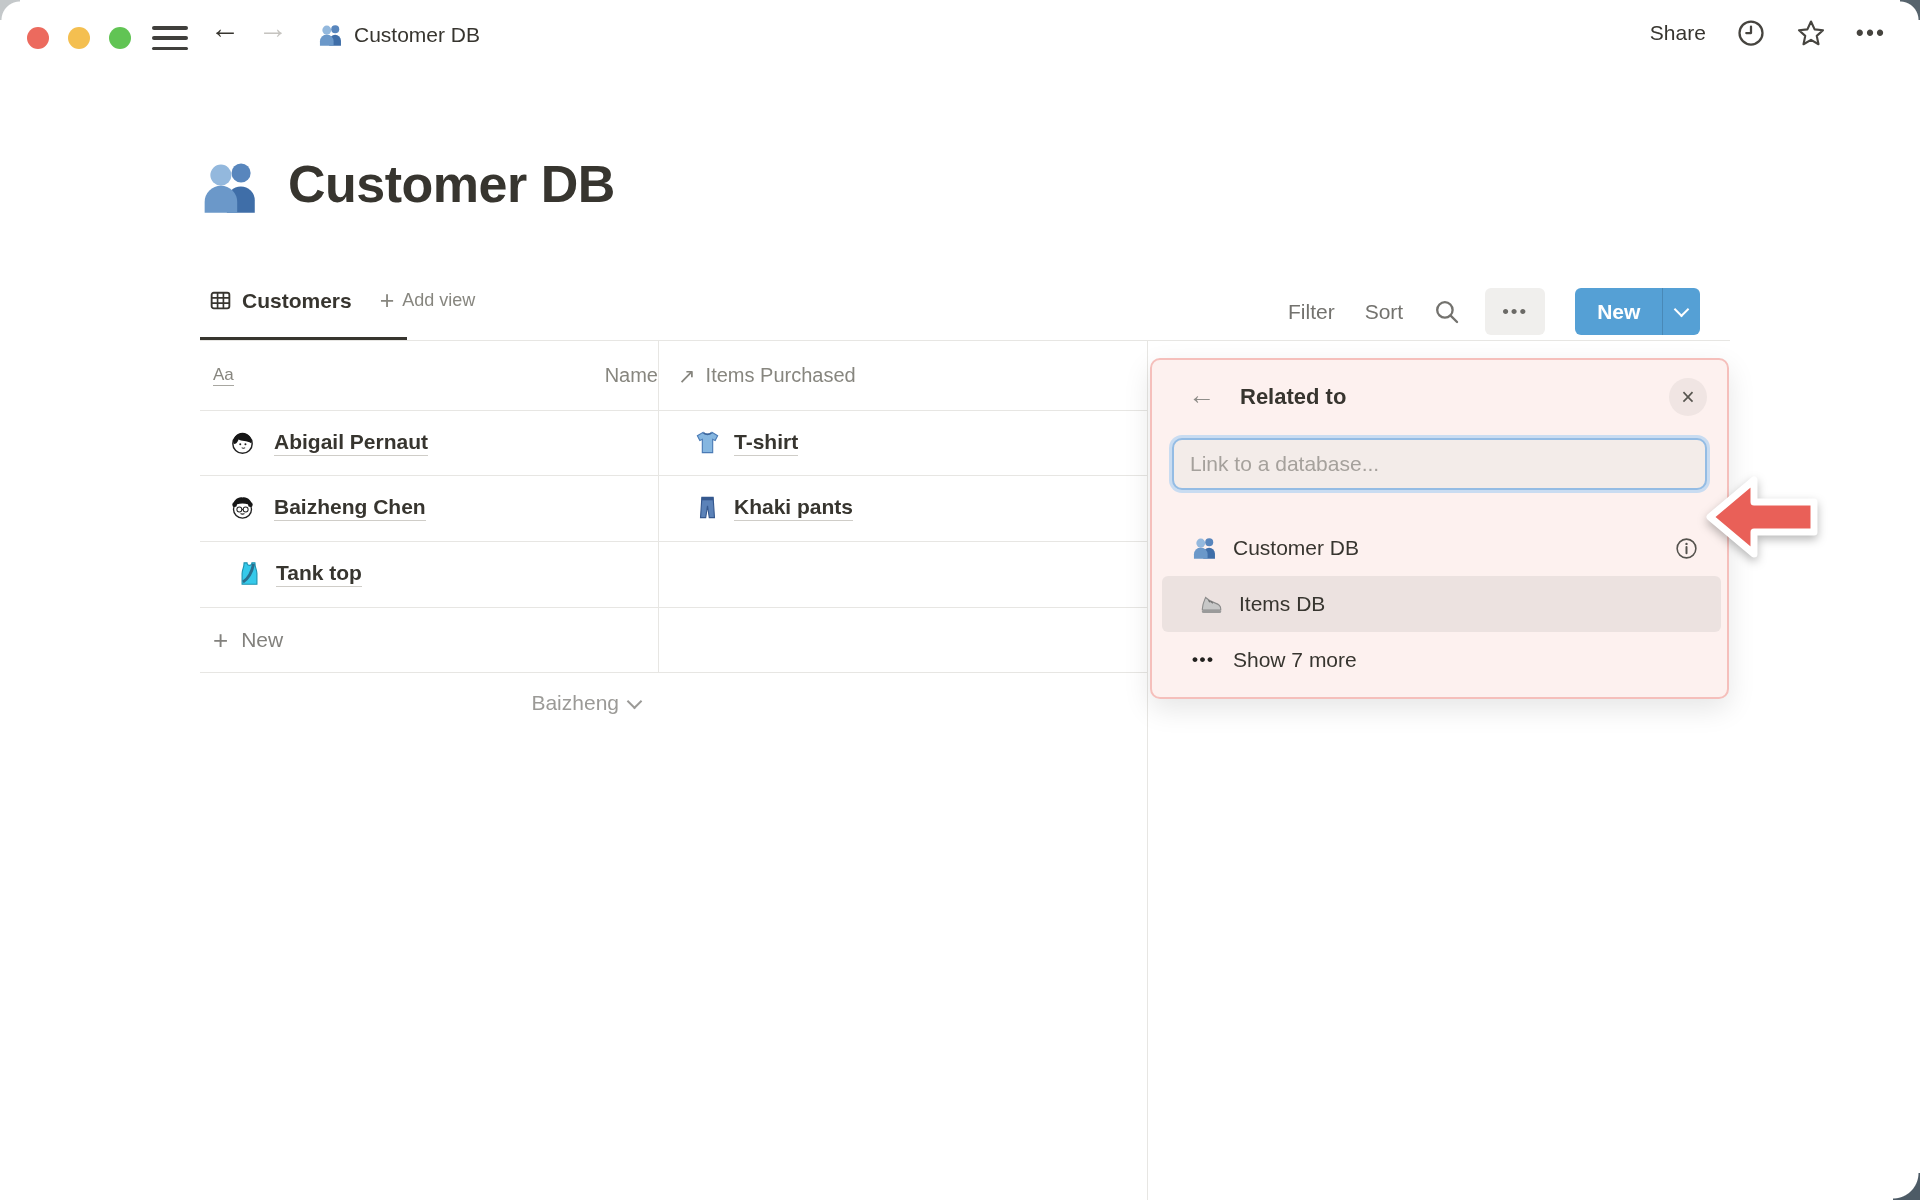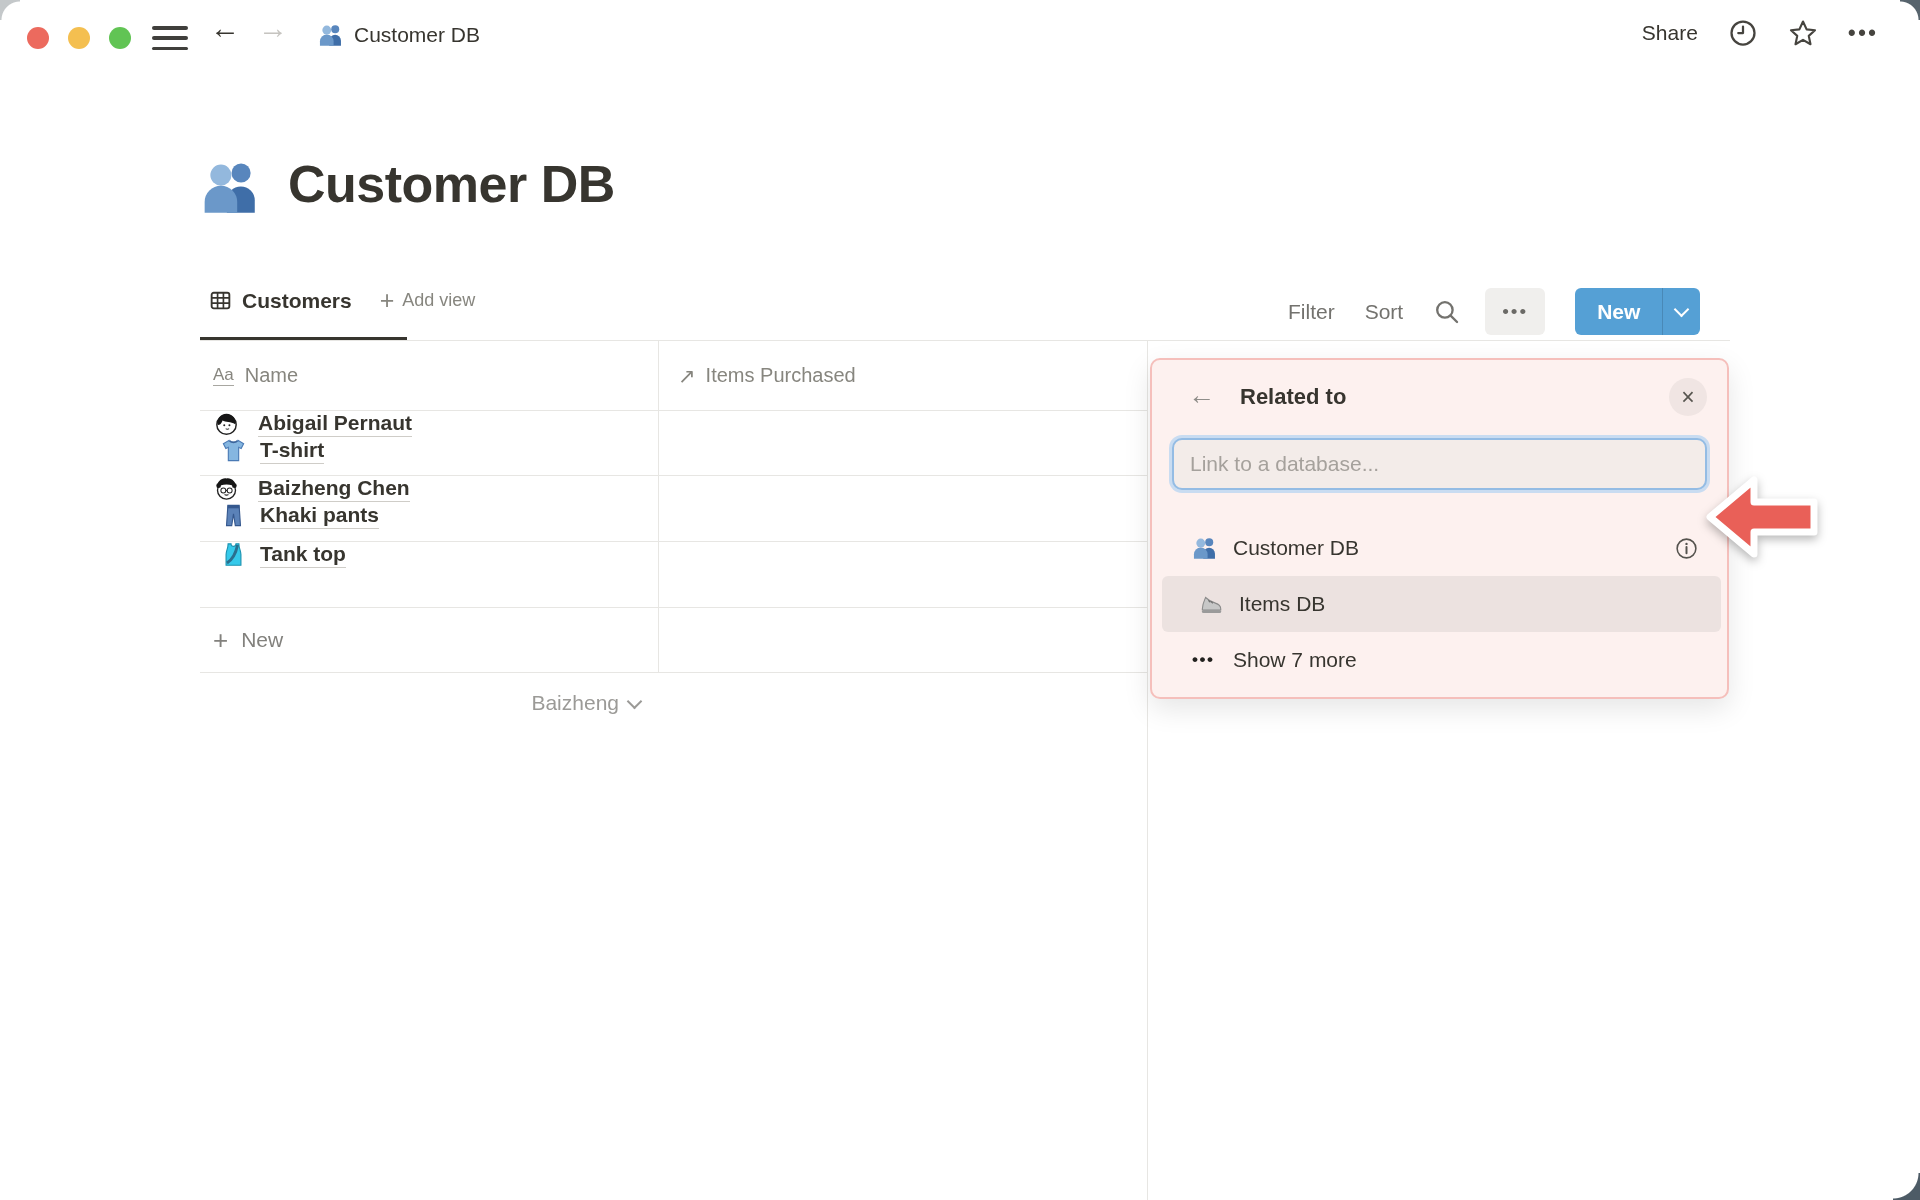--- a/index.html
+++ b/index.html
@@ -12,21 +12,21 @@
   .traffic span{width:22px;height:22px;border-radius:50%;display:block;}
   .t-red{background:#EC6A5E;} .t-yellow{background:#F4BF50;} .t-green{background:#61C454;}
   .hamburger{position:absolute;left:152px;top:26px;width:36px;height:24px;display:flex;flex-direction:column;justify-content:space-between;cursor:pointer;}
   .hamburger i{display:block;height:3.5px;background:#403F3C;border-radius:2px;}
   .nav-glyph{position:absolute;top:13px;font-size:30px;line-height:1;cursor:pointer;}
   .nav-back{left:210px;color:#37352F;}
   .nav-fwd{left:258px;color:#C6C4C0;}
   .breadcrumb{position:absolute;left:318px;top:22px;display:flex;align-items:center;gap:10px;cursor:pointer;}
   .breadcrumb .emoji{width:26px;height:26px;}
   .breadcrumb .label{font-size:21px;}
-  .topbar-right{position:absolute;right:42px;top:18px;display:flex;align-items:center;gap:30px;}
+  .topbar-right{position:absolute;right:34px;top:18px;display:flex;align-items:center;gap:30px;}
   .share{font-size:21px;cursor:pointer;}
   .tb-icon{width:30px;height:30px;cursor:pointer;}
   .tb-dots{font-size:23px;letter-spacing:2px;color:#46443F;cursor:pointer;}
 
   
   .page-icon{position:absolute;left:200px;top:156px;width:62px;height:62px;cursor:pointer;}
   .page-title{position:absolute;left:288px;top:154px;font-size:52px;font-weight:700;letter-spacing:-0.5px;cursor:text;}
 
   
   .views{position:absolute;left:208px;top:288px;display:flex;align-items:center;gap:28px;}
@@ -47,25 +47,25 @@
   .new-btn .main{padding:0 22px;display:flex;align-items:center;color:#fff;font-size:21px;font-weight:700;}
   .new-btn .split{width:38px;display:flex;align-items:center;justify-content:center;border-left:1px solid rgba(0,0,0,0.14);}
   .chev{width:11px;height:11px;border-right:2.6px solid #fff;border-bottom:2.6px solid #fff;transform:rotate(45deg);margin-top:-5px;}
   .chev.gray{border-color:#9B9A97;border-width:2px;margin-top:-4px;}
 
   
   .hline{position:absolute;height:1px;background:#E7E6E3;}
   .vline{position:absolute;width:1px;background:#E7E6E3;}
   .thead{position:absolute;left:200px;top:341px;width:947px;height:69px;display:flex;color:#87867F;}
   .thead .cell{display:flex;align-items:center;font-size:20px;}
-  .cell-name{width:458px;padding-left:13px;gap:11px;cursor:pointer;}
+  .cell-name{width:458px;padding-left:13px;gap:11px;cursor:pointer;justify-content:space-between;}
   .cell-items{width:489px;padding-left:20px;gap:10px;cursor:pointer;}
   .aa-glyph{font-size:17px;border-bottom:1.5px solid #A8A7A1;line-height:1.15;}
   .rel-glyph{font-size:21px;}
-  .trow{position:absolute;left:200px;width:947px;height:65px;display:flex;flex-direction:column;}
+  .trow{position:absolute;left:216px;width:947px;height:65px;display:flex;}
   .trow .cell{display:flex;align-items:center;}
   .rowlink{display:flex;align-items:center;gap:18px;cursor:pointer;}
   .rowlink .icon{width:27px;height:27px;flex:none;}
   .rowlink .txt{font-size:21px;font-weight:600;color:#37352F;border-bottom:1.5px solid #CFCDC8;padding-bottom:1px;}
   .itemlink{gap:13px;}
   .newrow{position:absolute;left:200px;top:607px;width:947px;height:65px;display:flex;align-items:center;padding-left:13px;gap:13px;color:#82817D;cursor:pointer;}
   .newrow .plus{font-size:26px;line-height:1;}
   .newrow .label{font-size:21px;}
   .calcrow{position:absolute;left:200px;top:672px;width:440px;height:62px;display:flex;align-items:center;justify-content:flex-end;gap:10px;color:#9B9A97;cursor:pointer;}
   .calcrow .label{font-size:21px;}

